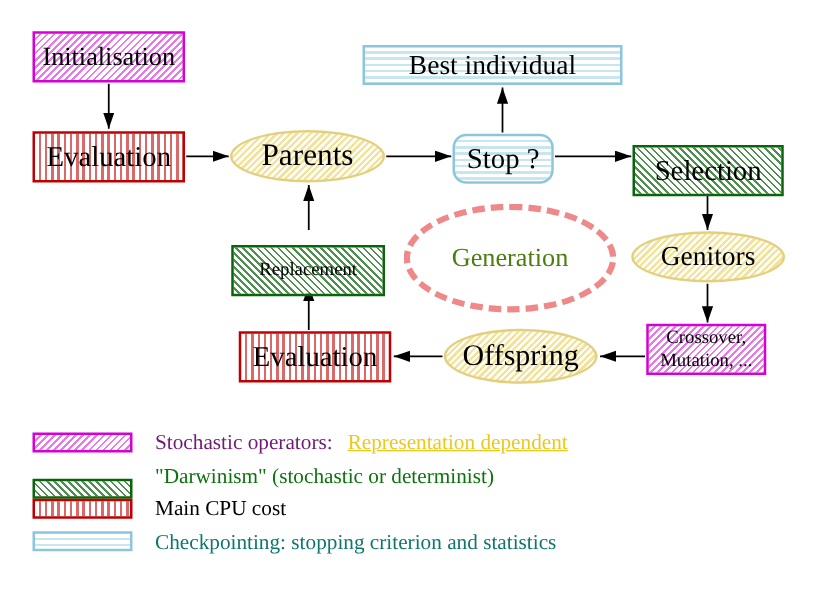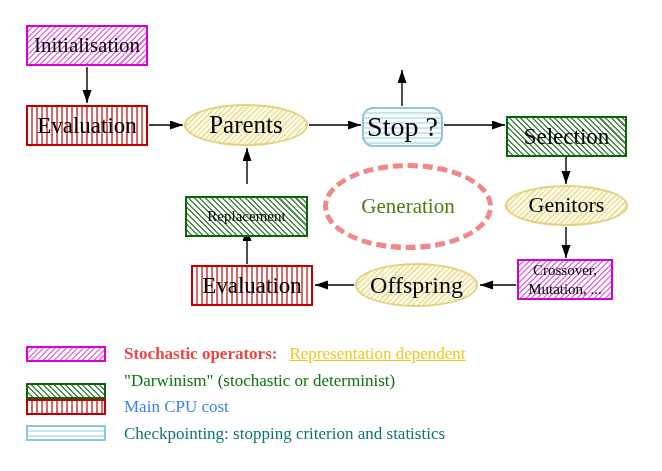--- a/index.html
+++ b/index.html
@@ -31,21 +31,21 @@
   }
   .hatch-yellow{
     border:2px solid #e3d07e;border-radius:50%;
     background:repeating-linear-gradient(135deg,#fffdf0 0 2px,#f1e2a2 2px 3.8px);
   }
   
   #n-init        {left:26px; top:25px; width:122px;height:41px;font-size:21px;}
   #n-eval-top    {left:26px; top:105px;width:122px;height:41px;font-size:23px;}
   #n-parents     {left:184px;top:104px;width:124px;height:42px;font-size:25px;}
   #n-best        {left:290px;top:36px; width:208px;height:32px;font-size:22px;}
-  #n-stop        {left:362px;top:107px;width:81px; height:40px;font-size:28px;border-radius:11px;}
+  #n-stop        {left:362px;top:107px;width:81px; height:40px;font-size:23px;border-radius:11px;}
   #n-selection   {left:506px;top:105px;width:121px;height:41px;font-size:23px;}
   #n-genitors    {left:505px;top:185px;width:123px;height:41px;font-size:22px;}
   #n-crossover   {left:517px;top:259px;width:96px;height:41px;font-size:15px;line-height:1.25;}
   #n-offspring   {left:355px;top:263px;width:123px;height:44px;font-size:24px;}
   #n-eval-bottom {left:191px;top:265px;width:122px;height:41px;font-size:23px;}
   #n-replacement {left:185px;top:185px;width:123px;height:41px;font-size:15px;}
   #n-generation{
     left:323px;top:163px;width:170px;height:87px;box-sizing:border-box;
     border:5px dashed #ef8888;border-radius:50%;
     position:absolute;display:flex;align-items:center;justify-content:center;
@@ -56,24 +56,24 @@
   .swatch{position:absolute;left:26px;width:80px;height:16px;box-sizing:border-box;}
   #sw-stochastic{top:346px;}
   #sw-darwinism {top:372px;}
   #sw-cpu       {top:399px;}
   #sw-checkpoint{top:425px;}
   .legend-text{position:absolute;left:124px;font-size:17px;white-space:nowrap;}
   #lt-stochastic{top:344px;}
   #lt-darwinism {top:371px;}
   #lt-cpu       {top:397px;}
   #lt-checkpoint{top:424px;}
-  #lt-stochastic .part1{color:#ef4444;font-weight:bold;}
+  #lt-stochastic .part1{color:#701a75;}
   #lt-stochastic .part2{color:#ecc81e;margin-left:12px;text-decoration:underline;}
   #lt-darwinism{color:#0c730c;}
-  #lt-cpu{color:#3b82f6;}
+  #lt-cpu{color:#000000;}
   #lt-checkpoint{color:#0f766e;}
 </style>
 </head>
 <body>
 
 <div id="canvas">
 
   <svg id="arrows" viewBox="0 0 662 471" xmlns="http://www.w3.org/2000/svg">
     <defs>
       <marker id="ah" markerUnits="userSpaceOnUse" markerWidth="14" markerHeight="10" refX="13" refY="4.5" orient="auto">
@@ -94,20 +94,21 @@
       <line x1="247" y1="184" x2="247" y2="148" marker-end="url(#ah)"></line>
     </g>
   </svg>
 
   <div class="node hatch-magenta" id="n-init">Initialisation</div>
 
   <div class="node stripe-red" id="n-eval-top">Evaluation</div>
 
   <div class="node hatch-yellow" id="n-parents">Parents</div>
 
+  <div class="node stripe-cyan" id="n-best">Best individual</div>
 
   <div class="node stripe-cyan" id="n-stop">Stop ?</div>
 
   <div class="node hatch-green" id="n-selection">Selection</div>
 
   <div class="node hatch-yellow" id="n-genitors">Genitors</div>
 
   <div class="node hatch-magenta" id="n-crossover">
     <div>
       <div>Crossover,</div>

